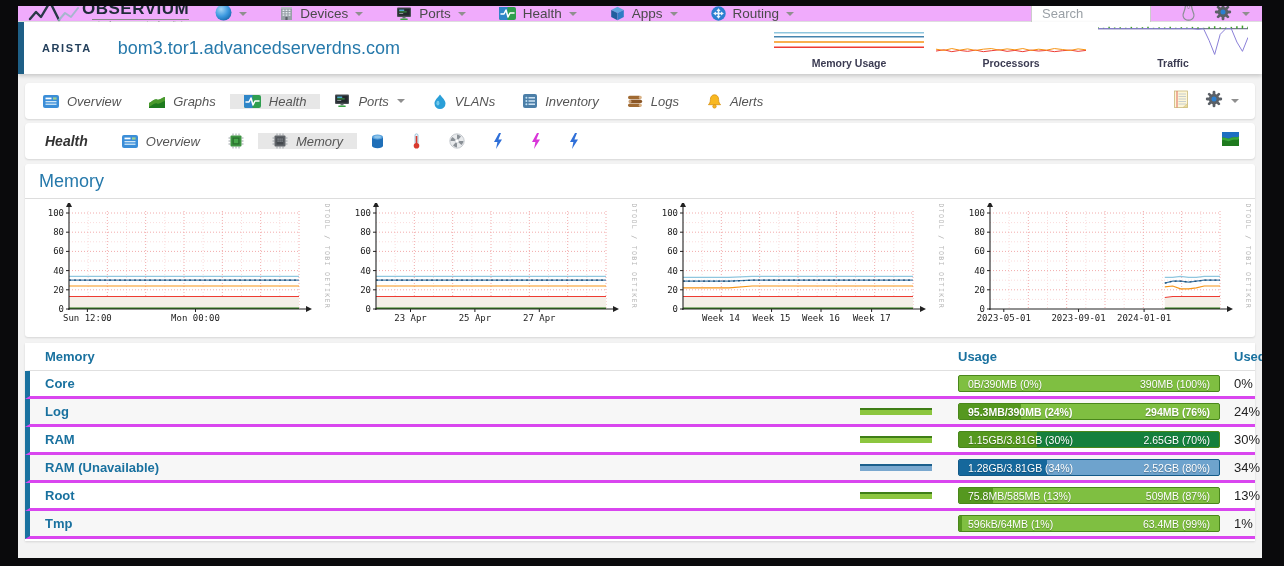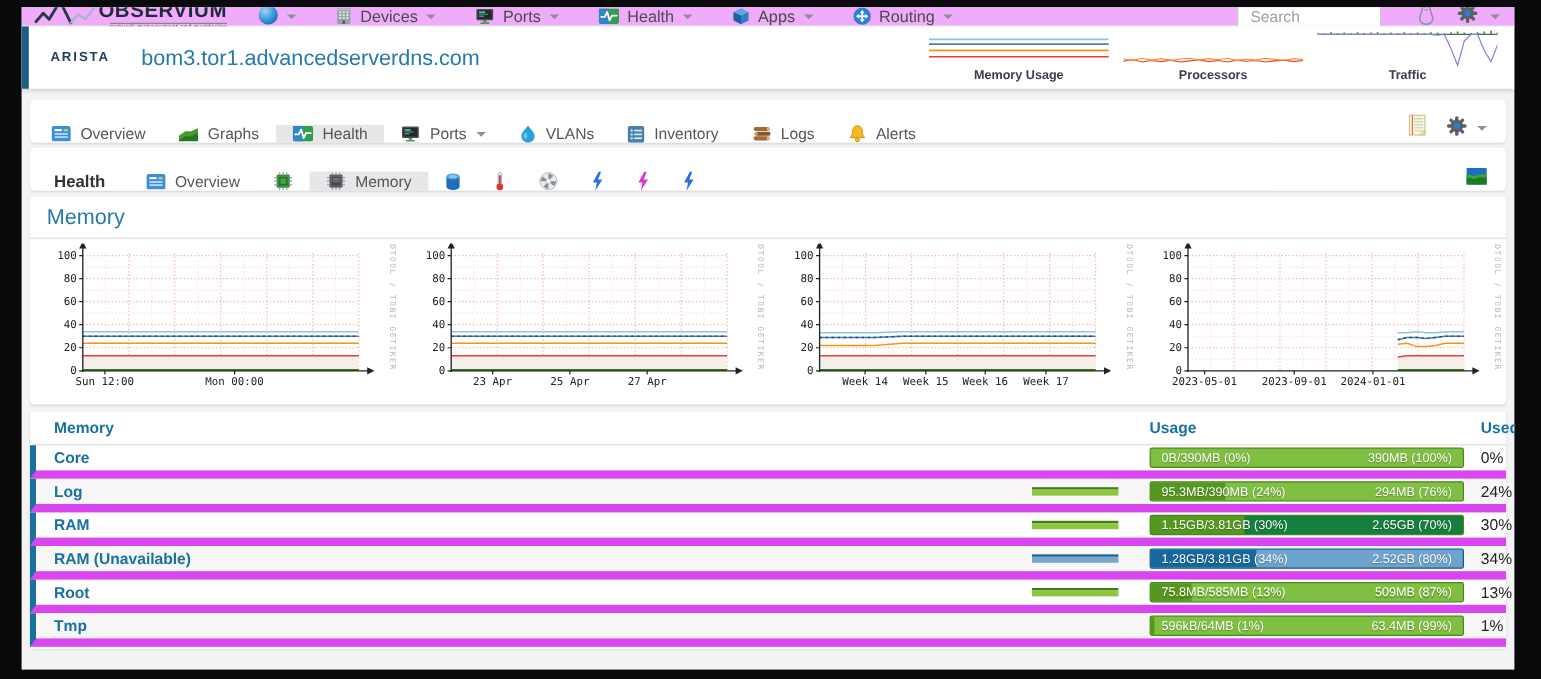--- a/index.html
+++ b/index.html
@@ -24,37 +24,37 @@
   .dev { position:relative; height:52px; background:#fff; box-shadow:0 2px 4px rgba(0,0,0,.18); display:flex; align-items:center; }
   .dev-stripe { position:absolute; left:0; top:0; bottom:0; width:6px; background:#1e5f86; }
   .vendor { margin-left:24px; font-size:11px; font-weight:700; letter-spacing:1.6px; color:#24405c; }
   .hostname { margin-left:26px; font-size:18px; color:#2679ab; cursor:pointer; }
   .dev-graphs { position:absolute; right:12px; top:3px; display:flex; gap:8px; }
   .dev-graph { width:154px; display:flex; flex-direction:column; align-items:center; cursor:pointer; }
   .dev-graph svg { width:150px; height:31px; }
   .dev-graph-label { font-size:10.5px; font-weight:700; color:#3b3b52; margin-top:1px; }
 
   
-  .tabs { margin:9px 7px 0; background:#fff; border-radius:4px; height:36px; display:flex; align-items:flex-end; padding:0 4px; box-shadow:0 1px 2px rgba(0,0,0,.12); }
+  .tabs { margin:9px 7px 0; background:#fff; border-radius:4px; height:36px; display:flex; align-items:center; padding:0 4px; box-shadow:0 1px 2px rgba(0,0,0,.12);font-style:italic; }
   .tabs.sub { margin-top:4px; }
   .tab { display:flex; align-items:center; gap:8px; padding:0 14px; font-size:13px; color:#555; cursor:pointer; white-space:nowrap; }
   .tab.active { background:#e7e7e7; }
   .tab .ticon { display:flex; align-items:center; }
   .tabs-right { margin-left:auto; display:flex; align-items:center; gap:16px; padding-right:12px; }
   .subtab-title { font-weight:700; font-size:14px; color:#333; padding:0 20px 0 16px; display:flex; align-items:center; }
 
   
   .panel { margin:5px 7px 0; background:#fff; border-radius:3px; box-shadow:0 1px 2px rgba(0,0,0,.12); }
   .panel-title { font-size:18px; color:#2679ab; padding:7px 14px 6px; border-bottom:1px solid #ddd; font-weight:400; }
   .graphs-row { display:flex; padding:4px 0 4px 2px; }
   .graph-box { width:309px; height:130px; }
 
   
   .tbl { margin:6px 7px 0; background:#fff; box-shadow:0 1px 2px rgba(0,0,0,.12); padding-bottom:2px; }
-  .trow { display:grid; grid-template-columns:828px 100px 268px 1fr; align-items:center; height:28px; border-left:5px solid #19719f; border-bottom:7px solid #d946ef; }
+  .trow { display:grid; grid-template-columns:828px 100px 268px 1fr; align-items:center; height:28px; border-left:5px solid #19719f; border-bottom:3px solid #d946ef; }
   .trow.head { border-left:5px solid transparent; border-bottom:1px solid #e0e0e0; }
   .trow.alt { background:#f7f7f7; }
   .cname { font-weight:700; color:#19719f; font-size:13px; padding-left:15px; cursor:pointer; }
   .head .cname { padding-left:15px; cursor:default; }
   .chead { font-weight:700; color:#19719f; font-size:13px; }
   .spark { width:72px; height:7px; justify-self:end; margin-right:26px; display:flex; flex-direction:column; cursor:pointer; }
   .spark .s-top { height:2px; } .spark .s-bot { height:5px; }
   .cusage { padding-right:6px; }
   .bar { position:relative; height:17px; border-radius:2px; overflow:hidden; font-size:10.5px; color:#fff; line-height:16px; text-shadow:0 1px 1px rgba(0,0,0,.3); }
   .bar-used { position:absolute; left:0; top:0; bottom:0; }
@@ -732,21 +732,21 @@
         </div>
         <div class="trow alt">
           <span class="cname">Log</span>
           <span style="display: flex; justify-content: flex-end;">
             <span class="spark">
               <span class="s-top" style="background: rgb(63, 126, 23);"></span>
               <span class="s-bot" style="background: rgb(140, 198, 63);"></span>
             </span>
           </span>
           <span class="cusage">
-            <div class="bar" style="background: rgb(127, 191, 65); border: 1px solid rgb(74, 135, 27);">
+            <div class="bar" style="background: rgb(127, 191, 65); border: 1px solid rgb(74, 135, 27); font-weight: bold;">
               <div class="bar-used" style="width: 24%; background: rgb(85, 152, 31);"></div>
               <span class="bar-ltext">95.3MB/390MB (24%)</span>
               <span class="bar-rtext">294MB (76%)</span>
             </div>
           </span>
           <span class="cused">24%</span>
         </div>
         <div class="trow">
           <span class="cname">RAM</span>
           <span style="display: flex; justify-content: flex-end;">

